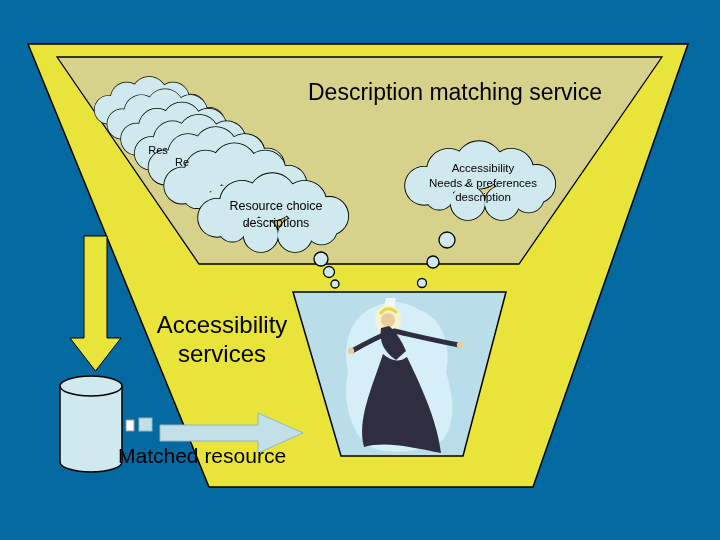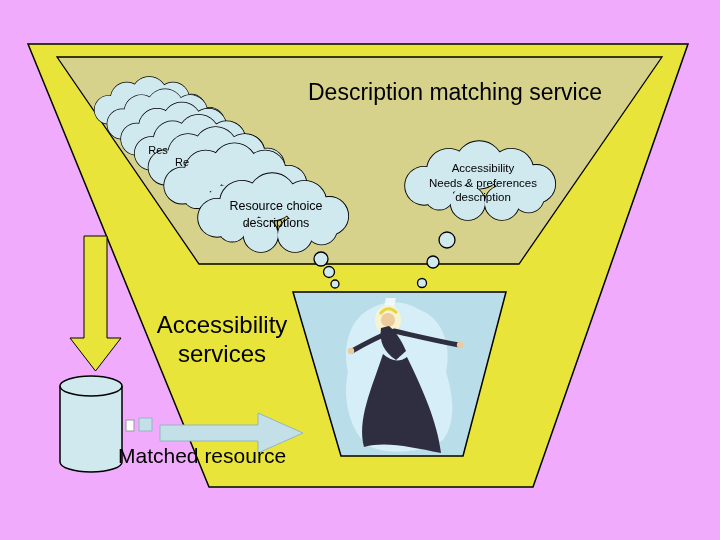--- a/index.html
+++ b/index.html
@@ -1,16 +1,16 @@
 <!DOCTYPE html>
 <html><head>
 <meta charset="utf-8">
 <style>
   html,body{margin:0;padding:0;background:#fff;}
-  .canvas{position:relative;width:720px;height:540px;background:#f0abfc;overflow:hidden;}
+  .canvas{position:relative;width:720px;height:540px;background:#0369a1;overflow:hidden;}
   svg{position:absolute;left:0;top:0;}
   svg text{font-family:"Liberation Sans","DejaVu Sans",sans-serif;fill:#000;}
   .t-title{font-size:23px;}
   .t-funnel{font-size:24px;}
   .t-cloud{font-size:12.5px;}
   .t-cloud-sm{font-size:11.5px;}
   .t-tiny{font-size:11px;}
   .t-output{font-size:21px;}
   .puff-stroke{stroke:#000;stroke-width:1.8;}
   .bubble{stroke:#000;stroke-width:1.3;}

